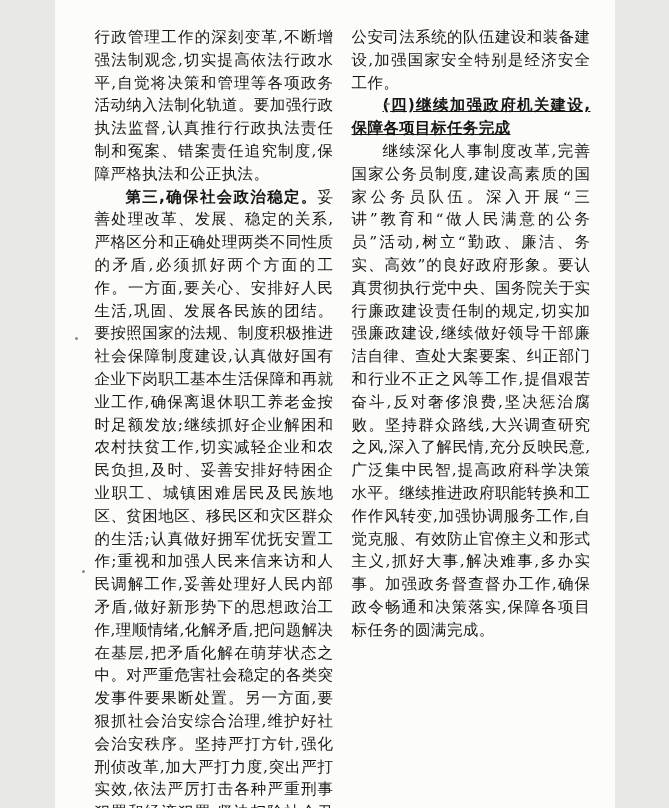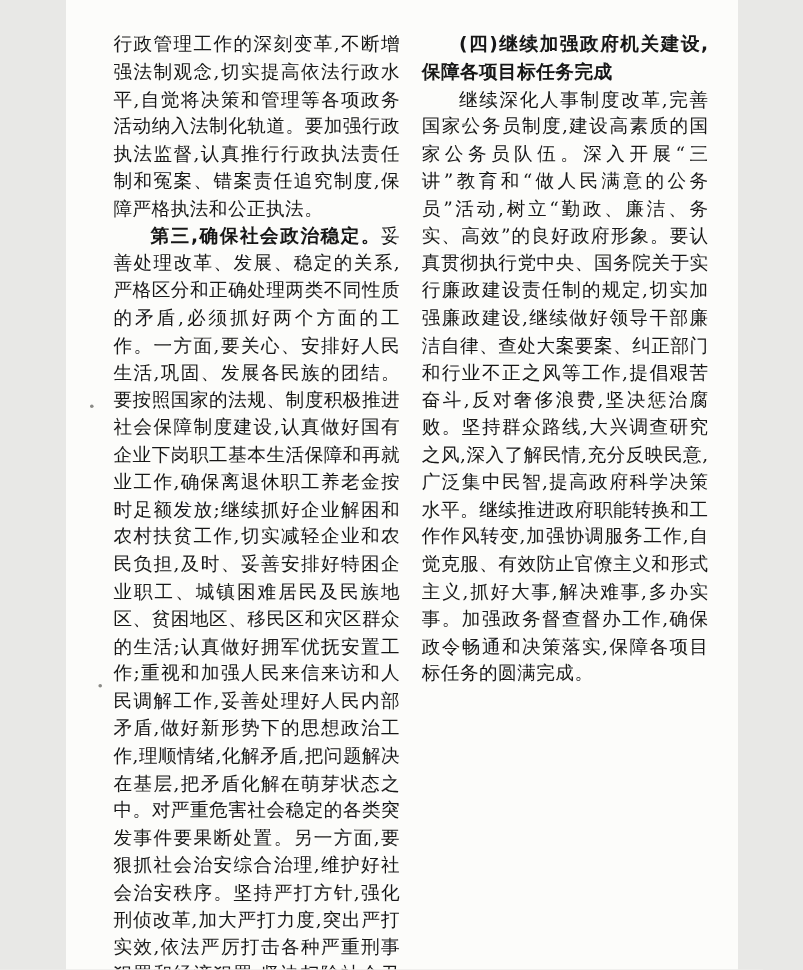--- a/index.html
+++ b/index.html
@@ -33,20 +33,21 @@
   .para {
     margin: 0;
     word-break: break-all;
   }
   .para.indent {
     text-indent: 2em;
   }
   .para.heading {
     font-weight: 700;
     font-family: "DejaVu Sans", "Liberation Sans", sans-serif;
+    text-decoration: underline;
   }
   .seg-bold {
     font-weight: 700;
     font-family: "DejaVu Sans", "Liberation Sans", sans-serif;
   }
   .seg-regular {
     font-weight: 400;
   }
   
   .speck {
@@ -62,20 +63,21 @@
 </head>
 <body>
 
 <div class="page">
   <div class="columns">
     <div class="column">
         <p class="para"><span class="seg-regular">行政管理工作的深刻变革,不断增强法制观念,切实提高依法行政水平,自觉将决策和管理等各项政务活动纳入法制化轨道。要加强行政执法监督,认真推行行政执法责任制和冤案、错案责任追究制度,保障严格执法和公正执法。</span></p>
         <p class="para indent"><span class="seg-bold">第三,确保社会政治稳定。</span><span class="seg-regular">妥善处理改革、发展、稳定的关系,严格区分和正确处理两类不同性质的矛盾,必须抓好两个方面的工作。一方面,要关心、安排好人民生活,巩固、发展各民族的团结。要按照国家的法规、制度积极推进社会保障制度建设,认真做好国有企业下岗职工基本生活保障和再就业工作,确保离退休职工养老金按时足额发放;继续抓好企业解困和农村扶贫工作,切实减轻企业和农民负担,及时、妥善安排好特困企业职工、城镇困难居民及民族地区、贫困地区、移民区和灾区群众的生活;认真做好拥军优抚安置工作;重视和加强人民来信来访和人民调解工作,妥善处理好人民内部矛盾,做好新形势下的思想政治工作,理顺情绪,化解矛盾,把问题解决在基层,把矛盾化解在萌芽状态之中。对严重危害社会稳定的各类突发事件要果断处置。另一方面,要狠抓社会治安综合治理,维护好社会治安秩序。坚持严打方针,强化刑侦改革,加大严打力度,突出严打实效,依法严厉打击各种严重刑事犯罪和经济犯罪,坚决扫除社会丑恶现象,净化社会环境。要全面落实社会治安综合治理各项措施,实行严打、严防、严管、严治相结合,专门机关与群众参与相结合,加强基层基础工作,发挥群防群治组织的作用,确保社会稳定。要继续抓好</span></p>
       </div>
     <div class="column">
+        <p class="para"><span class="seg-regular">公安司法系统的队伍建设和装备建设,加强国家安全特别是经济安全工作。</span></p>
         <p class="para indent heading"><span class="seg-bold">(四)继续加强政府机关建设,保障各项目标任务完成</span></p>
         <p class="para indent"><span class="seg-regular">继续深化人事制度改革,完善国家公务员制度,建设高素质的国家公务员队伍。深入开展“三讲”教育和“做人民满意的公务员”活动,树立“勤政、廉洁、务实、高效”的良好政府形象。要认真贯彻执行党中央、国务院关于实行廉政建设责任制的规定,切实加强廉政建设,继续做好领导干部廉洁自律、查处大案要案、纠正部门和行业不正之风等工作,提倡艰苦奋斗,反对奢侈浪费,坚决惩治腐败。坚持群众路线,大兴调查研究之风,深入了解民情,充分反映民意,广泛集中民智,提高政府科学决策水平。继续推进政府职能转换和工作作风转变,加强协调服务工作,自觉克服、有效防止官僚主义和形式主义,抓好大事,解决难事,多办实事。加强政务督查督办工作,确保政令畅通和决策落实,保障各项目标任务的圆满完成。</span></p>
       </div>
   </div>
   <span class="speck s1"></span>
   <span class="speck s2"></span>
   <span class="speck s3"></span>
   <span class="speck s4"></span>
 </div>
 

